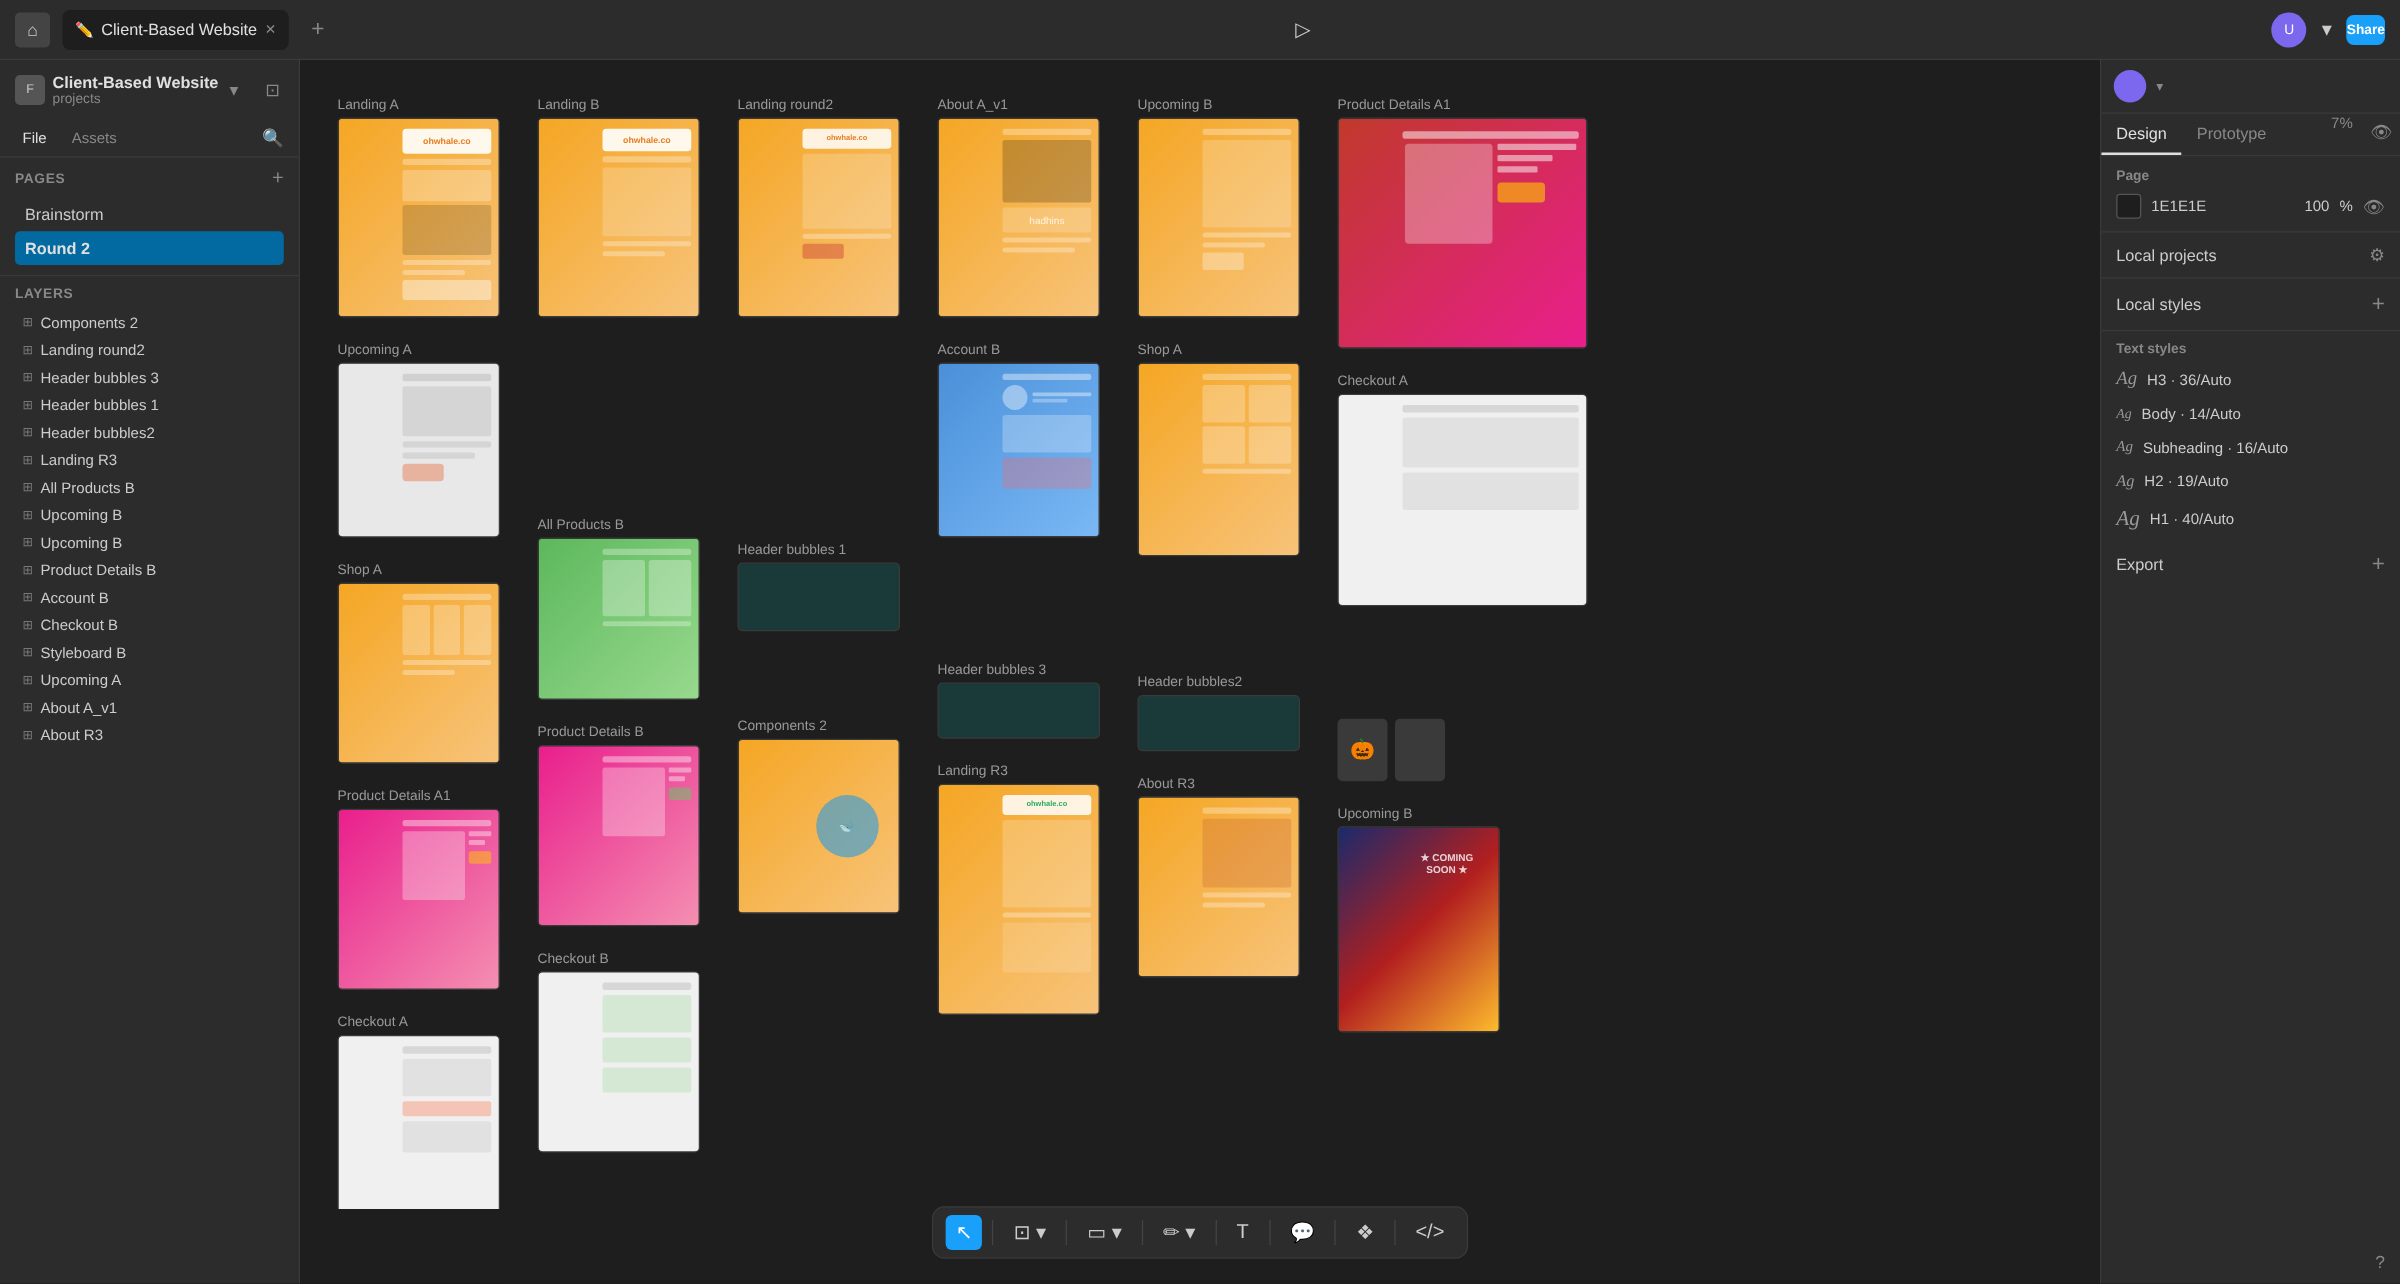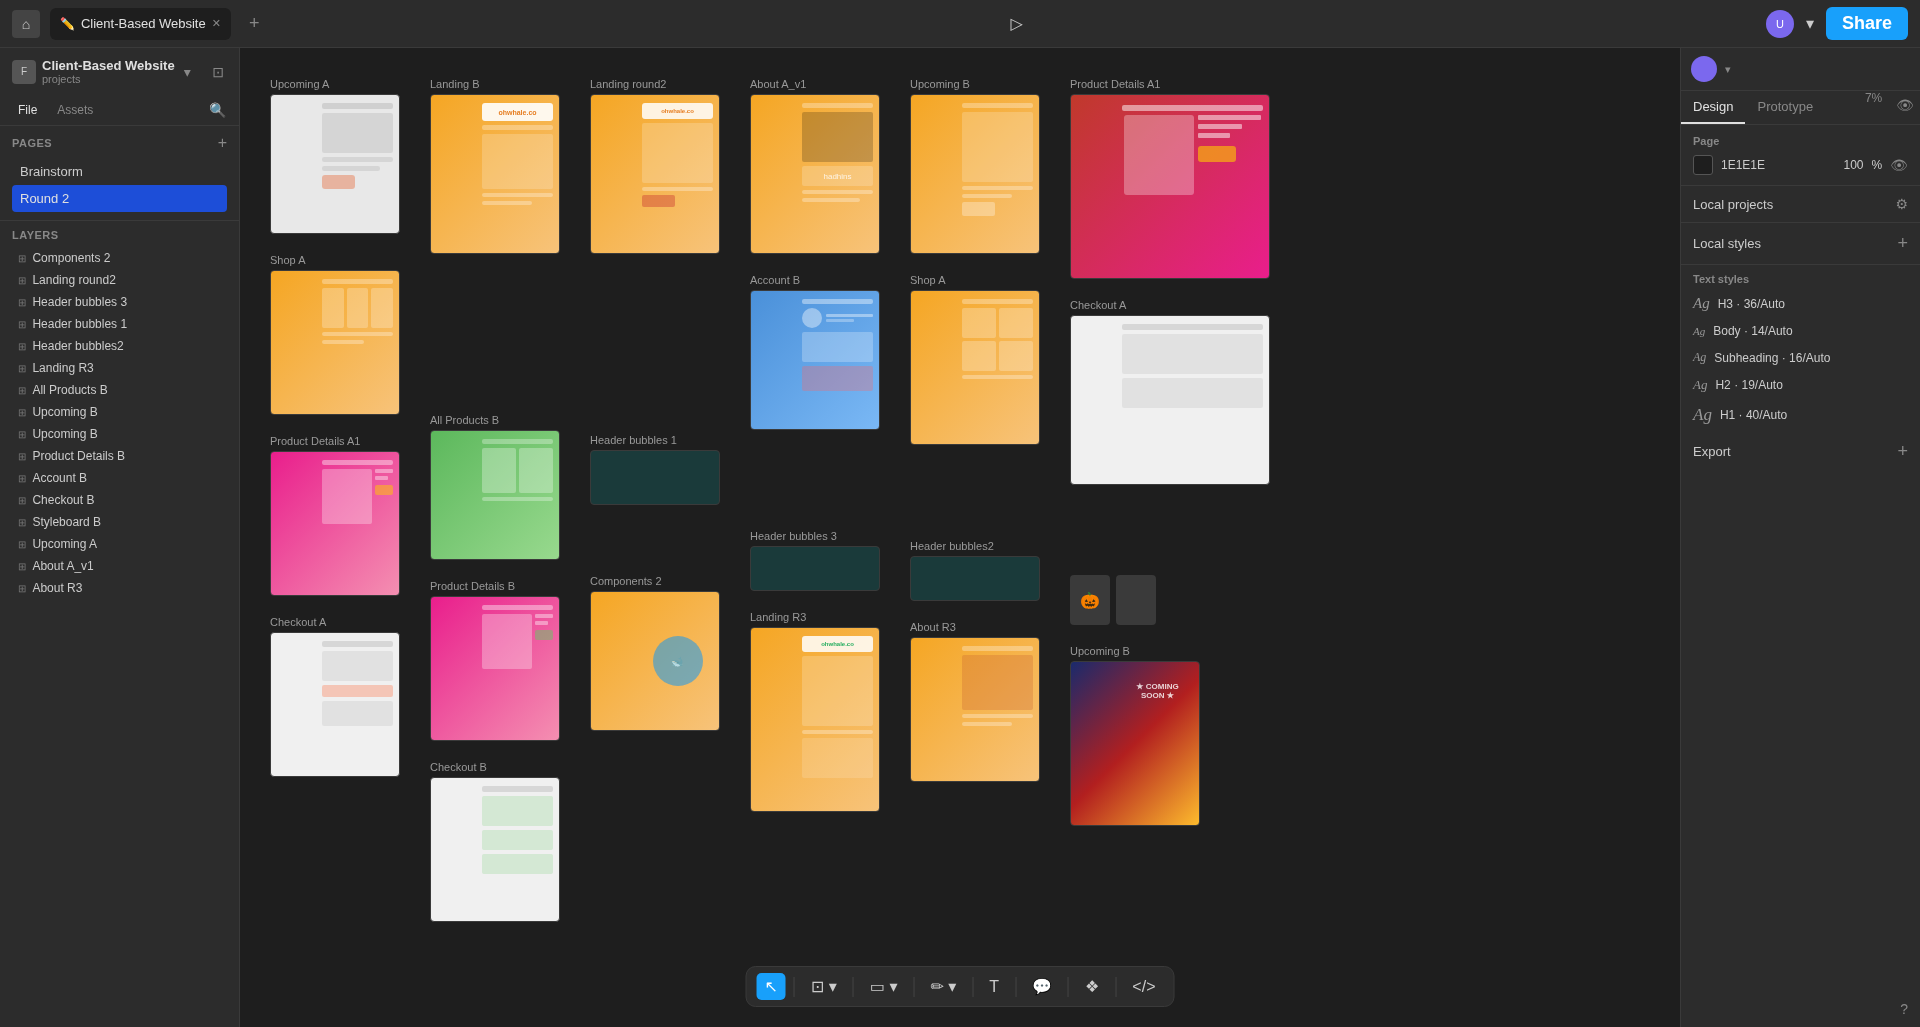--- a/index.html
+++ b/index.html
@@ -7,21 +7,21 @@
 
     
     .topbar { display: flex; align-items: center; height: 48px; background: #2c2c2c; border-bottom: 1px solid #3a3a3a; padding: 0 12px; gap: 10px; flex-shrink: 0; }
     .topbar-left { display: flex; align-items: center; gap: 10px; }
     .home-icon { width: 28px; height: 28px; background: #444; border-radius: 4px; display: flex; align-items: center; justify-content: center; color: #ccc; font-size: 14px; cursor: pointer; }
     .tab-item { display: flex; align-items: center; gap: 6px; background: #1e1e1e; border-radius: 6px; padding: 4px 10px; height: 32px; font-size: 13px; color: #e0e0e0; cursor: pointer; }
     .tab-close { color: #888; font-size: 11px; cursor: pointer; }
     .add-tab { background: none; border: none; color: #888; font-size: 18px; cursor: pointer; padding: 4px 8px; }
     .topbar-center { flex: 1; display: flex; justify-content: center; }
     .topbar-right { display: flex; align-items: center; gap: 8px; }
-    .btn-share { background: #18a0fb; color: white; border: none; border-radius: 6px; padding: 6px 16px; font-size: 18px; font-weight: 600; cursor: pointer; }
+    .btn-share { background: #18a0fb; color: white; border: none; border-radius: 6px; padding: 6px 0; font-size: 11px; font-weight: 600; cursor: pointer; }
     .btn-icon { background: none; border: none; color: #ccc; font-size: 16px; cursor: pointer; padding: 4px; }
     .avatar { width: 28px; height: 28px; border-radius: 50%; background: #7b68ee; display: flex; align-items: center; justify-content: center; font-size: 11px; color: white; }
 
     
     .main { display: flex; flex: 1; overflow: hidden; }
 
     
     .sidebar-left { width: 240px; background: #2c2c2c; border-right: 1px solid #3a3a3a; display: flex; flex-direction: column; flex-shrink: 0; }
     .sidebar-header { padding: 10px 12px; display: flex; align-items: center; justify-content: space-between; }
     .sidebar-logo { display: flex; align-items: center; gap: 6px; }
@@ -32,21 +32,21 @@
     .file-assets-btn { background: none; border: none; color: #888; font-size: 12px; cursor: pointer; padding: 2px 6px; }
     .file-assets-btn.active { color: #e0e0e0; }
     .search-icon-btn { background: none; border: none; color: #888; cursor: pointer; margin-left: auto; font-size: 14px; }
 
     
     .pages-section { padding: 8px 12px; }
     .section-header { display: flex; align-items: center; justify-content: space-between; margin-bottom: 6px; }
     .section-title { font-size: 11px; font-weight: 600; color: #888; text-transform: uppercase; letter-spacing: 0.5px; }
     .add-btn { background: none; border: none; color: #888; cursor: pointer; font-size: 16px; }
     .page-item { padding: 6px 8px; border-radius: 4px; font-size: 13px; cursor: pointer; color: #ccc; }
-    .page-item.active { background: #1d4ed8; color: #e0e0e0; font-weight: 400; }
+    .page-item.active { background: #0369a1; color: #e0e0e0; font-weight: 700; }
 
     
     .layers-section { padding: 8px 12px; border-top: 1px solid #3a3a3a; flex: 1; overflow-y: auto; }
     .layer-item { display: flex; align-items: center; gap: 6px; padding: 4px 6px; border-radius: 3px; font-size: 12px; color: #ccc; cursor: pointer; }
     .layer-icon { font-size: 10px; color: #777; display: flex; gap: 1px; }
 
     
     .canvas { flex: 1; background: #1e1e1e; overflow: hidden; position: relative; }
     .frame-card { display: flex; flex-direction: column; gap: 4px; cursor: pointer; }
     .frame-label { font-size: 11px; color: #999; white-space: nowrap; }
@@ -231,20 +231,34 @@
         <span>About R3</span>
       </div>
     </div>
   </div>
 
   <div class="canvas">
     <div class="canvas-scroll">
       <div style="display:flex;gap:30px;min-width:1400px;">
 
         <div style="display:flex;flex-direction:column;gap:20px;">
+          <div class="frame-card">
+            <div class="frame-label">Landing A</div>
+            <div class="frame-thumb thumb-orange" style="width:130px;height:160px;">
+              <div class="frame-mini">
+                <div style="background:rgba(255,255,255,0.9);margin:8px 6px 4px;border-radius:3px;height:20px;display:flex;align-items:center;justify-content:center;font-size:7px;color:#e67e22;font-weight:bold;">ohwhale.co</div>
+                <div class="frame-mini-bar" style="height:5px;"></div>
+                <div class="frame-mini-block" style="height:25px;"></div>
+                <div class="frame-mini-img" style="height:40px;"></div>
+                <div class="frame-mini-bar" style="height:4px;"></div>
+                <div class="frame-mini-bar" style="height:4px;width:60%;"></div>
+                <div style="background:rgba(255,255,255,0.4);margin:4px 6px;border-radius:2px;height:16px;"></div>
+              </div>
+            </div>
+          </div>
           <div class="frame-card">
             <div class="frame-label">Upcoming A</div>
             <div class="frame-thumb thumb-light" style="width:130px;height:140px;background:#e8e8e8;">
               <div class="frame-mini">
                 <div class="frame-mini-bar" style="background:rgba(0,0,0,0.1);height:6px;margin-top:8px;"></div>
                 <div class="frame-mini-block" style="background:rgba(0,0,0,0.08);height:40px;"></div>
                 <div class="frame-mini-bar" style="background:rgba(0,0,0,0.08);height:5px;"></div>
                 <div class="frame-mini-bar" style="background:rgba(0,0,0,0.08);height:5px;width:70%;"></div>
                 <div class="frame-mini-bar" style="background:rgba(230,100,50,0.4);height:14px;width:40%;border-radius:3px;"></div>
               </div>

